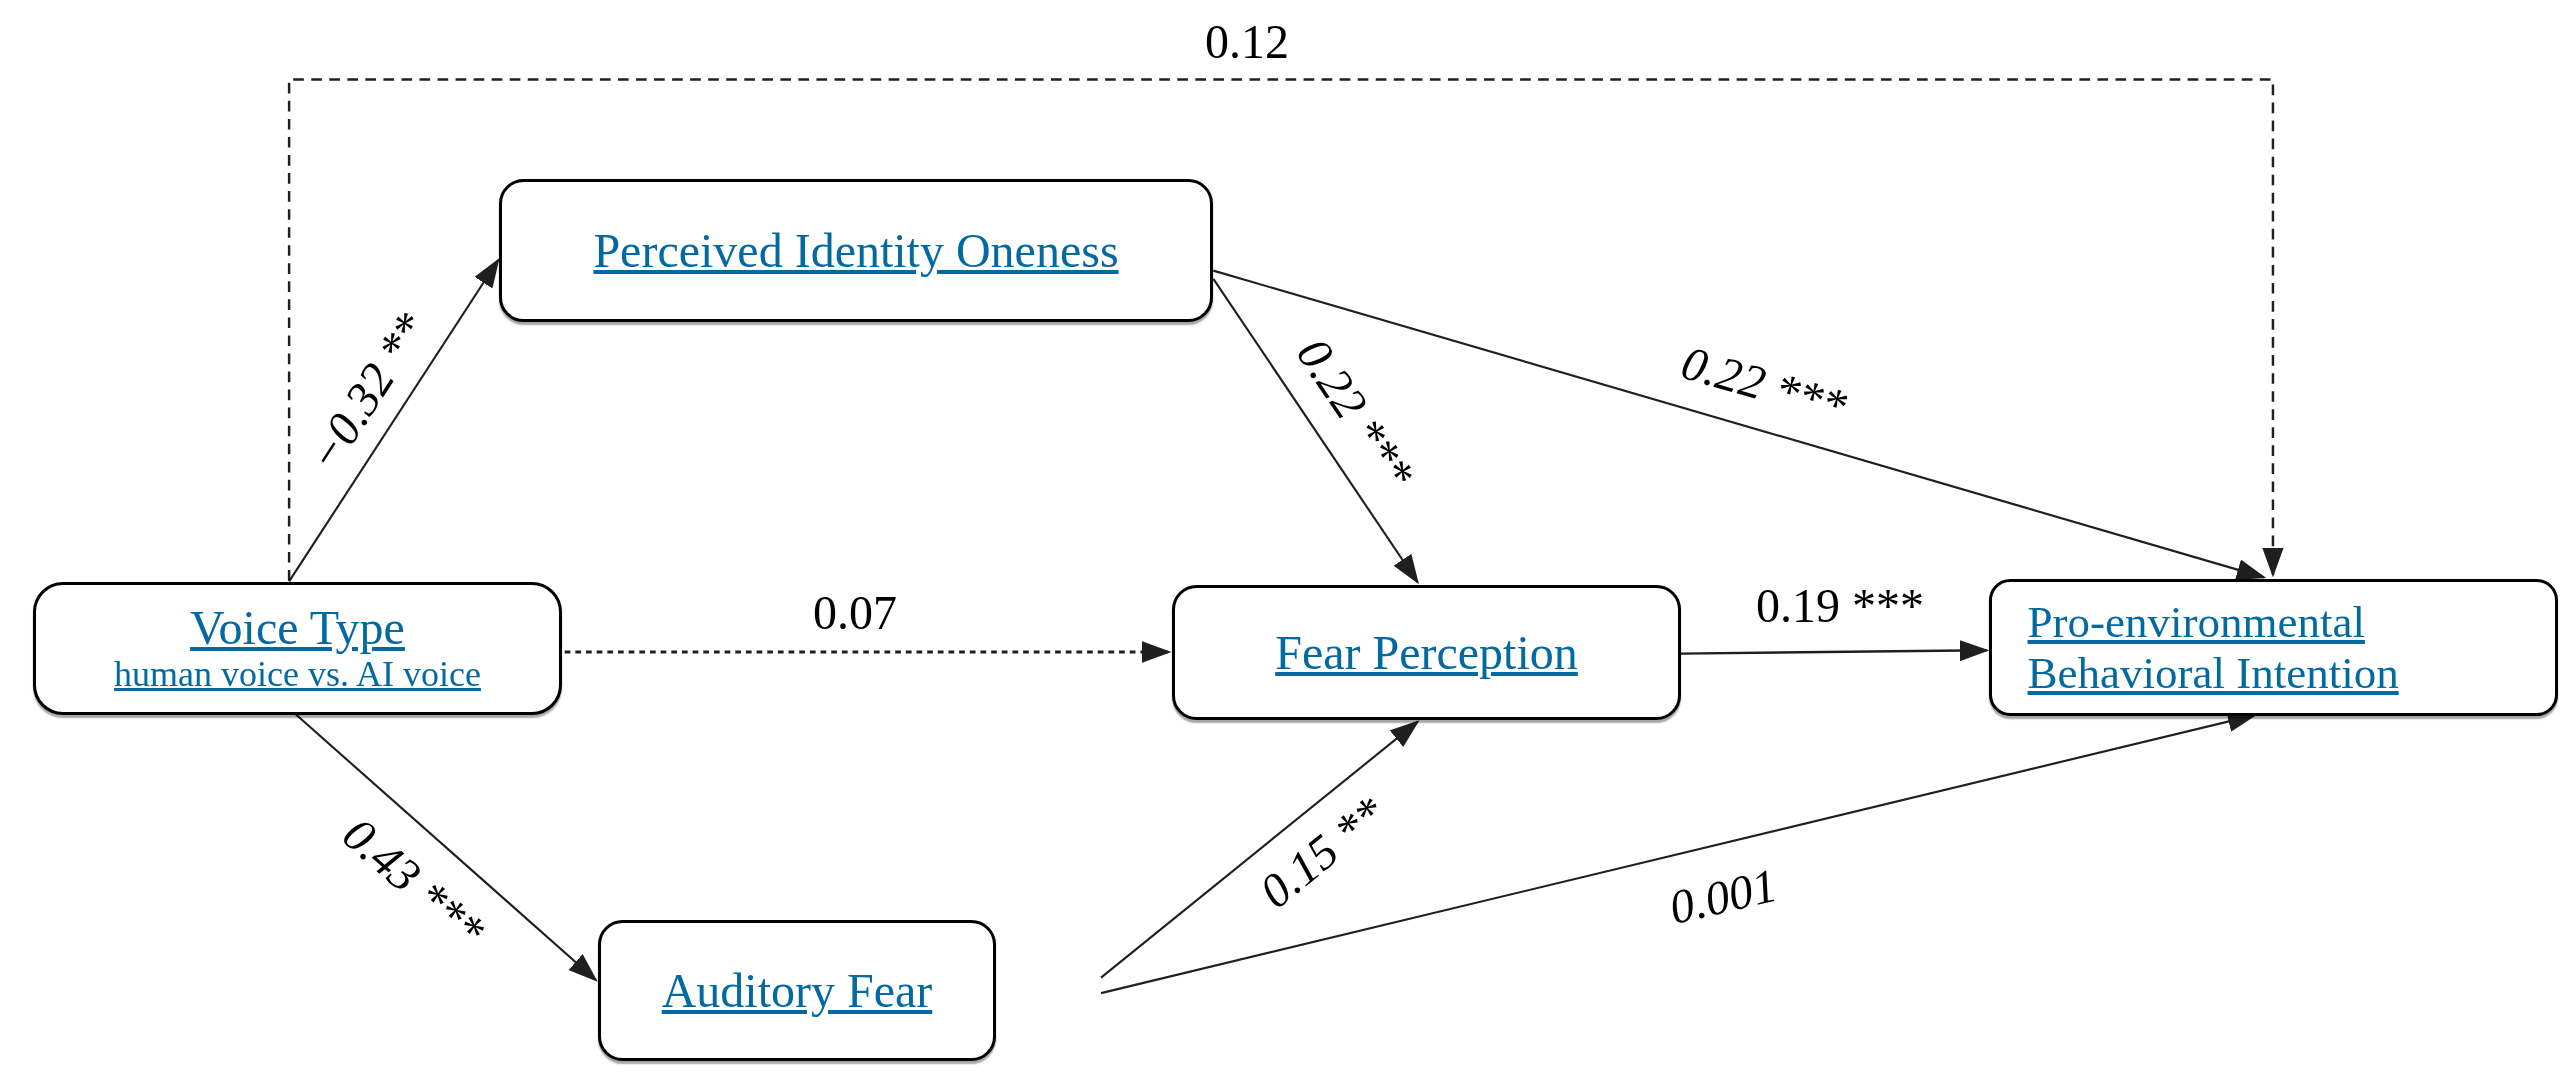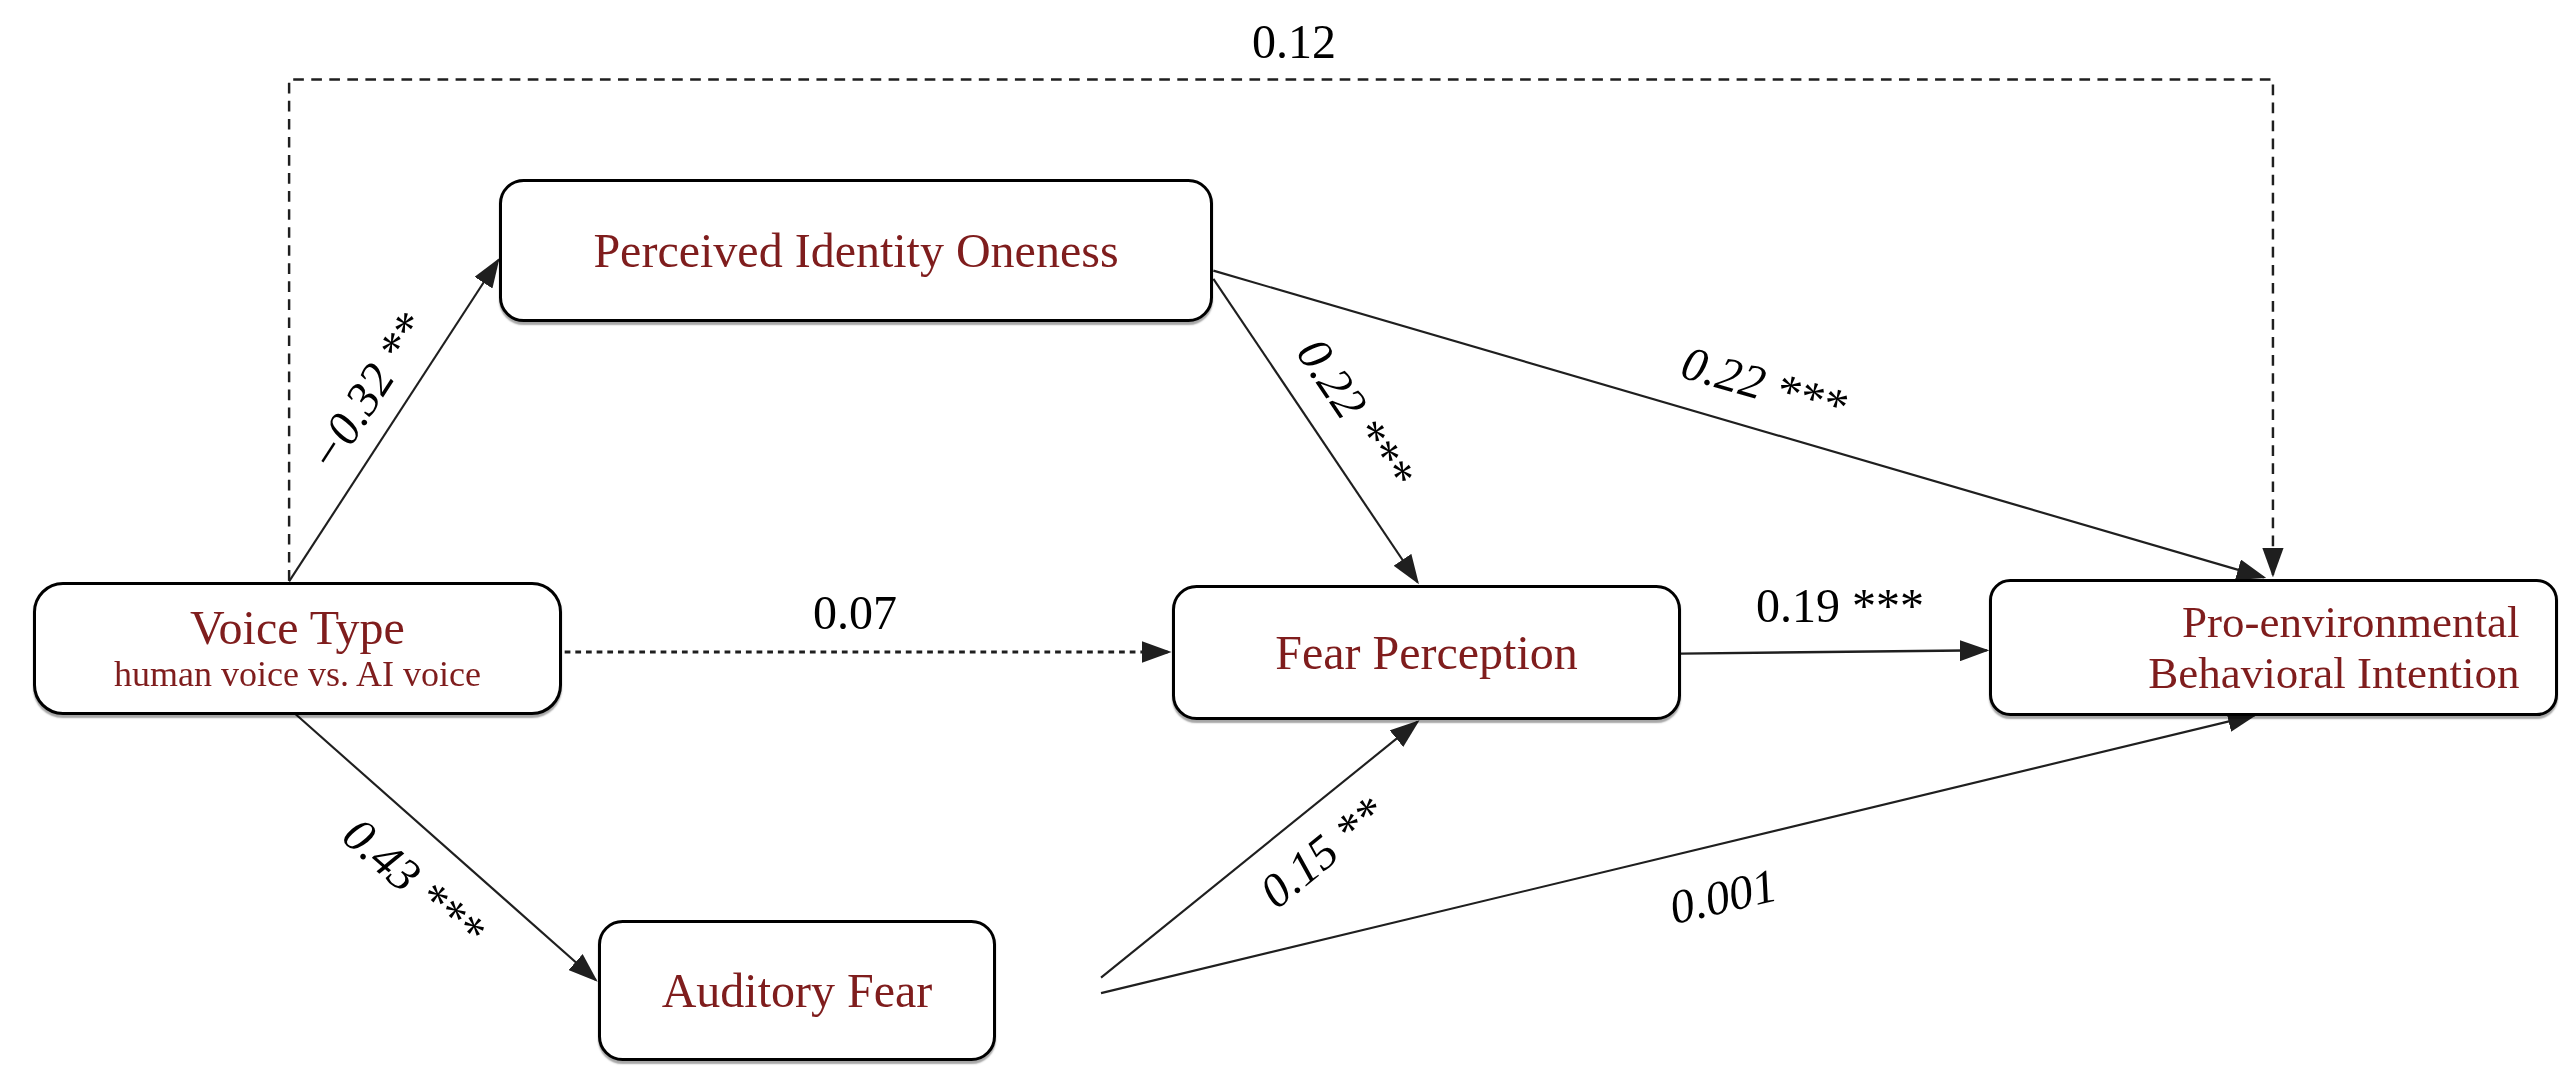--- a/index.html
+++ b/index.html
@@ -27,22 +27,23 @@
     position: absolute;
     box-sizing: border-box;
     border: 3.3px solid #000000;
     border-radius: 24.6px;
     background: #ffffff;
     box-shadow: 0 2.5px 1.6px rgba(0,0,0,0.35);
     display: flex;
     flex-direction: column;
     align-items: center;
     justify-content: center;
-    text-align: right;
-    color: #7f1d1d;
+    text-align: left;
+    color: #0369a1;
+    text-decoration: underline;
   }
   .node .title {
     font-size: 48px;
     line-height: 1.08;
   }
   .node .subtitle {
     font-size: 36px;
     line-height: 1.1;
     margin-top: 1px;
   }
@@ -106,21 +107,21 @@
   </div>
 
   <div class="node" style="left:598px; top:920px; width:398px; height:141px;">
     <div class="title">Auditory Fear</div>
   </div>
 
   <div class="node two-line" style="left:1989px; top:579px; width:569px; height:137px; border-radius:21.3px;">
     <div class="title" style="width:492px;">Pro-environmental Behavioral Intention</div>
   </div>
 
-  <div class="elabel" style="left:1294px; top:41px; transform: translate(-50%,-50%);">0.12</div>
+  <div class="elabel" style="left:1247px; top:41px; transform: translate(-50%,-50%);">0.12</div>
 
   <div class="elabel it" style="left:367px; top:392px; transform: translate(-50%,-50%) rotate(-57deg);">−0.32 **</div>
 
   <div class="elabel" style="left:855px; top:612px; transform: translate(-50%,-50%);">0.07</div>
 
   <div class="elabel it" style="left:414px; top:882px; transform: translate(-50%,-50%) rotate(41deg);">0.43 ***</div>
 
   <div class="elabel it" style="left:1356px; top:413px; transform: translate(-50%,-50%) rotate(56deg);">0.22 ***</div>
 
   <div class="elabel it" style="left:1764px; top:384px; transform: translate(-50%,-50%) rotate(16deg);">0.22 ***</div>

